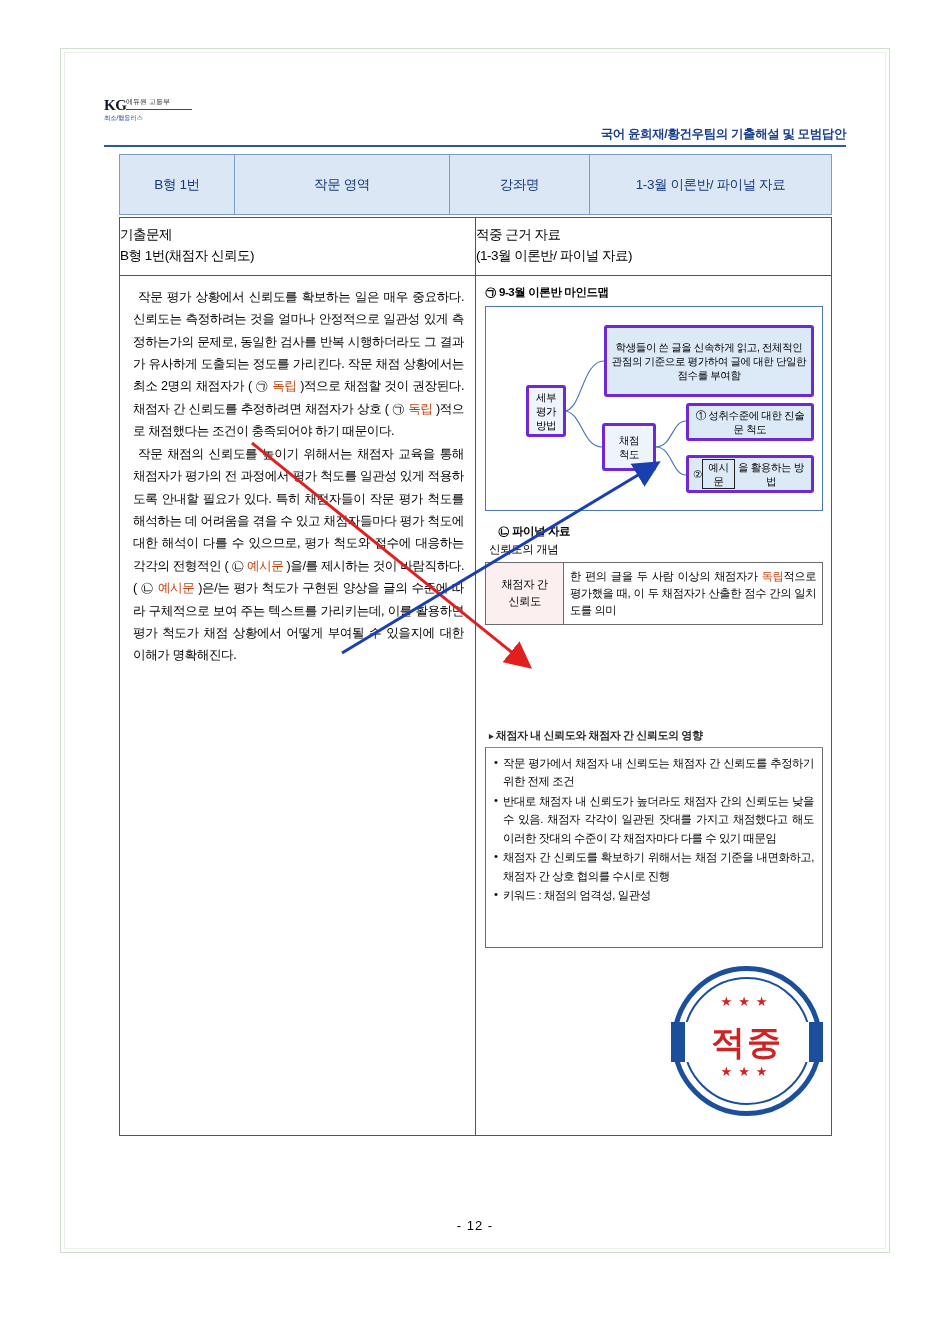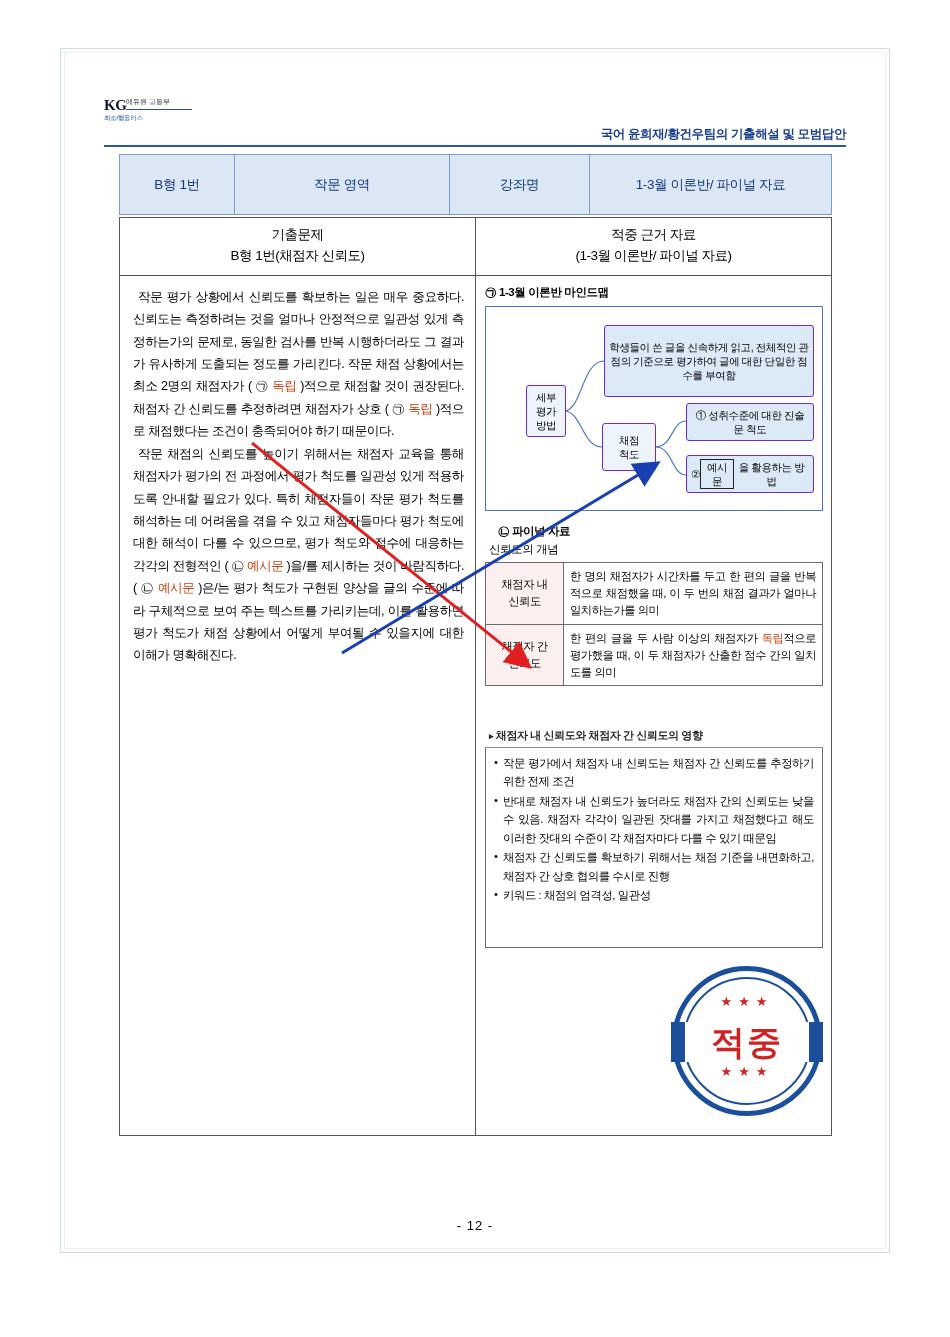--- a/index.html
+++ b/index.html
@@ -90,21 +90,21 @@
 
   
   .main-table {
     position: absolute; left: 119px; top: 217px;
     width: 712px;
     border-collapse: collapse;
     table-layout: fixed;
   }
   .main-table td { border: 1px solid #555; vertical-align: top; }
   .head-cell {
-    text-align: center;
+    text-align: left;
     font-size: 13.5px;
     letter-spacing: -0.5px;
     padding: 7px 0 8px 0;
     line-height: 1.55;
   }
   .col-left { width: 356px; }
   .col-right { width: 356px; }
 
   .body-left {
     height: 860px;
@@ -134,21 +134,21 @@
   }
 
   .mindmap-box {
     position: absolute; left: 9px; top: 30px;
     width: 338px; height: 205px;
     border: 1px solid #4a77bc;
     background: #fff;
   }
   .node {
     position: absolute;
-    border: 1px solid #6d28d9;
+    border: 3px solid #6d28d9;
     background: #eef4fb;
     border-radius: 3px;
     font-size: 10.5px;
     text-align: center;
     letter-spacing: -0.4px;
     line-height: 1.35;
     display: flex; align-items: center; justify-content: center;
     padding: 2px 4px;
   }
   .node.blue-fill { background: #dce9f7; }
@@ -304,21 +304,21 @@
   <tr>
     <td class="body-left">
       <div class="passage">
         <p><span> 작문 평가 상황에서 신뢰도를 확보하는 일은 매우 중요하다. 신뢰도는 측정하려는 것을 얼마나 안정적으로 일관성 있게 측정하는가의 문제로, 동일한 검사를 반복 시행하더라도 그 결과가 유사하게 도출되는 정도를 가리킨다. 작문 채점 상황에서는 최소 2명의 채점자가 ( ㉠ </span><span class="red">독립</span><span> )적으로 채점할 것이 권장된다. 채점자 간 신뢰도를 추정하려면 채점자가 상호 ( ㉠ </span><span class="red">독립</span><span> )적으로 채점했다는 조건이 충족되어야 하기 때문이다.</span></p>
         <p><span> 작문 채점의 신뢰도를 높이기 위해서는 채점자 교육을 통해 채점자가 평가의 전 과정에서 평가 척도를 일관성 있게 적용하도록 안내할 필요가 있다. 특히 채점자들이 작문 평가 척도를 해석하는 데 어려움을 겪을 수 있고 채점자들마다 평가 척도에 대한 해석이 다를 수 있으므로, 평가 척도와 점수에 대응하는 각각의 전형적인 ( ㉡ </span><span class="red">예시문</span><span> )을/를 제시하는 것이 바람직하다. ( ㉡ </span><span class="red">예시문</span><span> )은/는 평가 척도가 구현된 양상을 글의 수준에 따라 구체적으로 보여 주는 텍스트를 가리키는데, 이를 활용하면 평가 척도가 채점 상황에서 어떻게 부여될 수 있을지에 대한 이해가 명확해진다.</span></p>
       </div>
     </td>
     <td class="body-right">
       <div class="rp">
 
-        <div class="sec-title" style="position:absolute; left:9px; top:9px;">㉠ 1-3월 이론반 마인드맵</div>
+        <div class="sec-title" style="position:absolute; left:9px; top:9px;">㉠ 9-3월 이론반 마인드맵</div>
 
         <div class="mindmap-box">
 
           <svg width="338" height="205" style="position:absolute;left:0;top:0;">
             <path d="M78,104 C96,104 96,54 118,54" stroke="#4a77bc" fill="none" stroke-width="1.2"></path>
             <path d="M78,104 C96,104 96,140 116,140" stroke="#4a77bc" fill="none" stroke-width="1.2"></path>
             <path d="M170,140 C186,140 186,114 200,114" stroke="#4a77bc" fill="none" stroke-width="1.2"></path>
             <path d="M170,140 C186,140 186,168 200,168" stroke="#4a77bc" fill="none" stroke-width="1.2"></path>
           </svg>
           <div class="node" style="left:40px; top:78px; width:40px; height:52px; white-space:pre-line;">세부
@@ -333,25 +333,20 @@
                 <span style="border:1px solid #222; padding:0 1px;">예시문</span>
                 <span>을 활용하는 방법</span>
           </div>
         </div>
 
         <div class="fin-label">㉡ 파이널 자료</div>
         <div class="fin-sub">신뢰도의 개념</div>
 
         <table class="rel-table">
           <tbody>
-                <tr>
-            <td class="lbl" style="white-space:pre-line;">채점자 내
-신뢰도</td>
-            <td class="txt">한 명의 채점자가 시간차를 두고 한 편의 글을 반복적으로 채점했을 때, 이 두 번의 채점 결과가 얼마나 일치하는가를 의미</td>
-          </tr>
           <tr>
             <td class="lbl" style="white-space:pre-line;margin-top:44px;">채점자 간
 신뢰도</td>
             <td class="txt"><span>한 편의 글을 두 사람 이상의 채점자가 </span><span class="red">독립</span><span>적으로 평가했을 때, 이 두 채점자가 산출한 점수 간의 일치도를 의미</span></td>
           </tr>
         </tbody>
             </table>
 
         <div class="bullet-title">
           <span style="font-size:9px;">▸</span>

